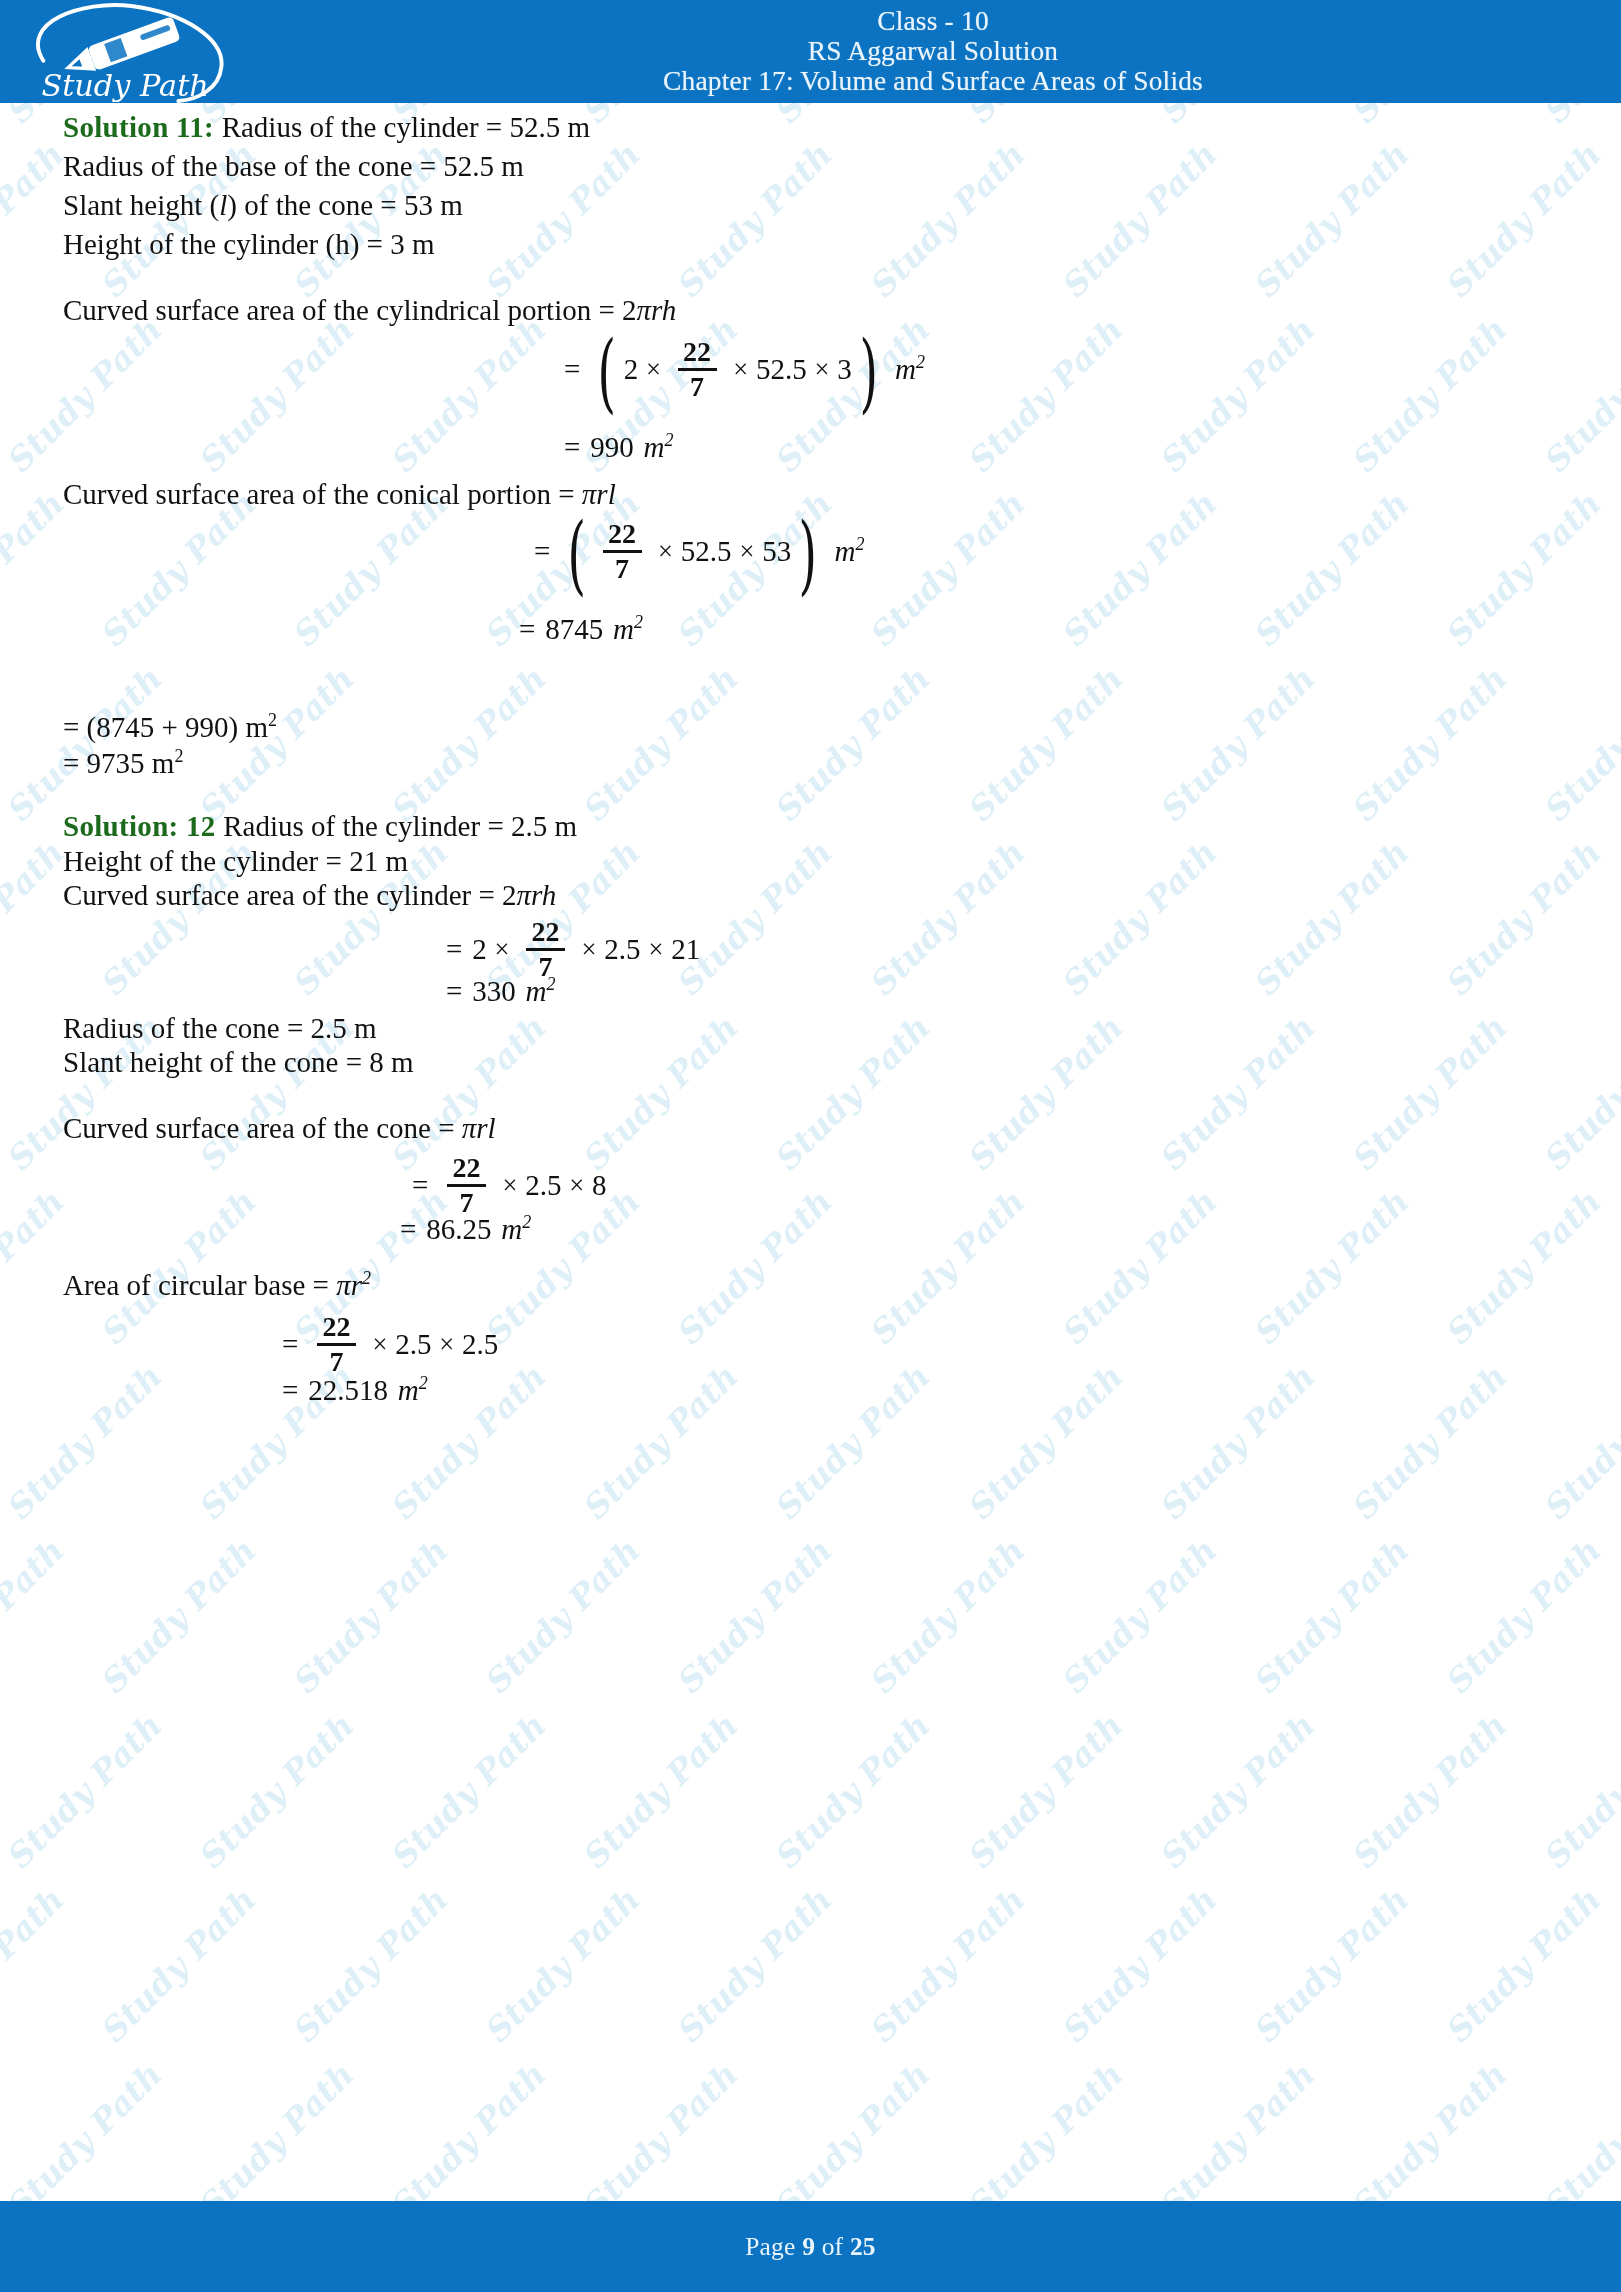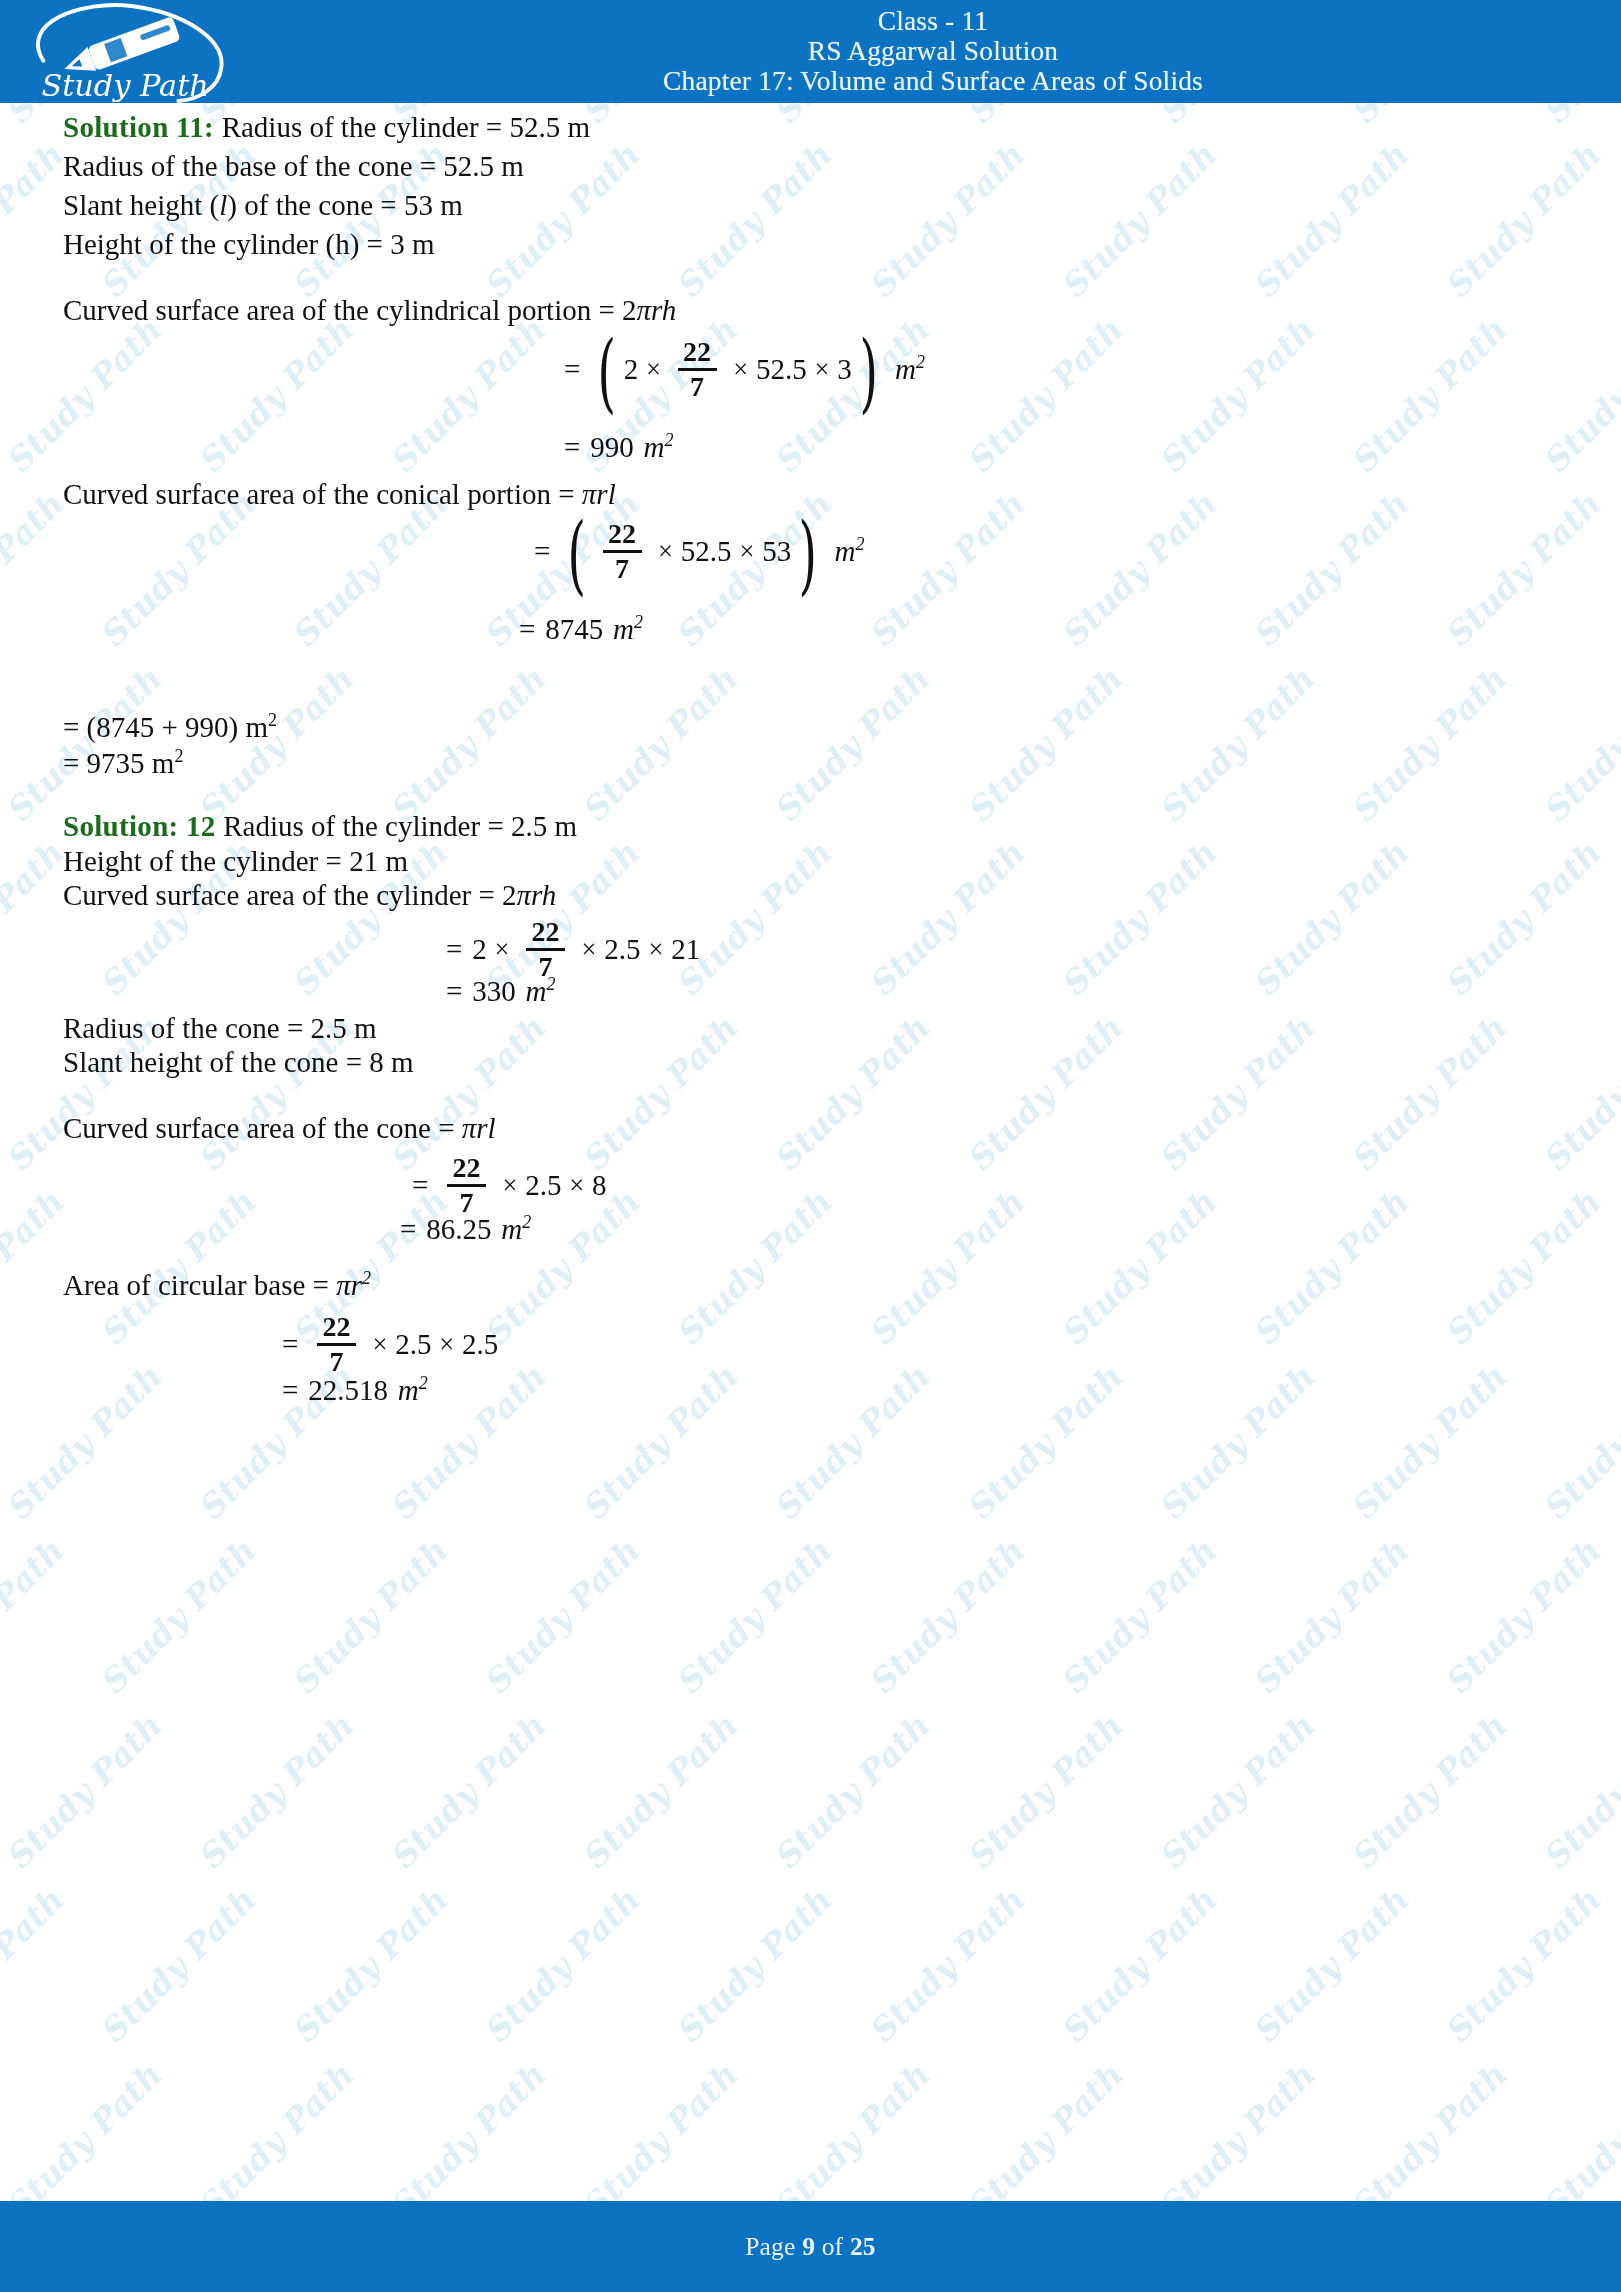--- a/index.html
+++ b/index.html
@@ -129,21 +129,21 @@
         <rect x="132" y="41" width="32" height="6" rx="3" fill="#0b73c2" opacity=".85"></rect>
 
         <path d="M78 34 L48 47 L78 60 Z" fill="#ffffff"></path>
         <path d="M66 43 L56 47 L66 51 Z" fill="#0b73c2"></path>
       </g>
 
       <text x="28" y="96" font-family="DejaVu Serif, serif" font-style="italic" font-size="31" fill="#ffffff">Study Path</text>
     </svg>
   </div>
   <div class="head-lines">
-    <div class="head-line">Class - 11</div>
+    <div class="head-line">Class - 10</div>
     <div class="head-line">RS Aggarwal Solution</div>
     <div class="head-line">Chapter 17: Volume and Surface Areas of Solids</div>
   </div>
 </div>
 
 <div class="wm-layer" id="wmLayer">
     <div class="wm" style="left: 0px; top: 0px;">Study Path</div>
     <div class="wm" style="left: 192px; top: 0px;">Study Path</div>
     <div class="wm" style="left: 384px; top: 0px;">Study Path</div>
     <div class="wm" style="left: 576px; top: 0px;">Study Path</div>

